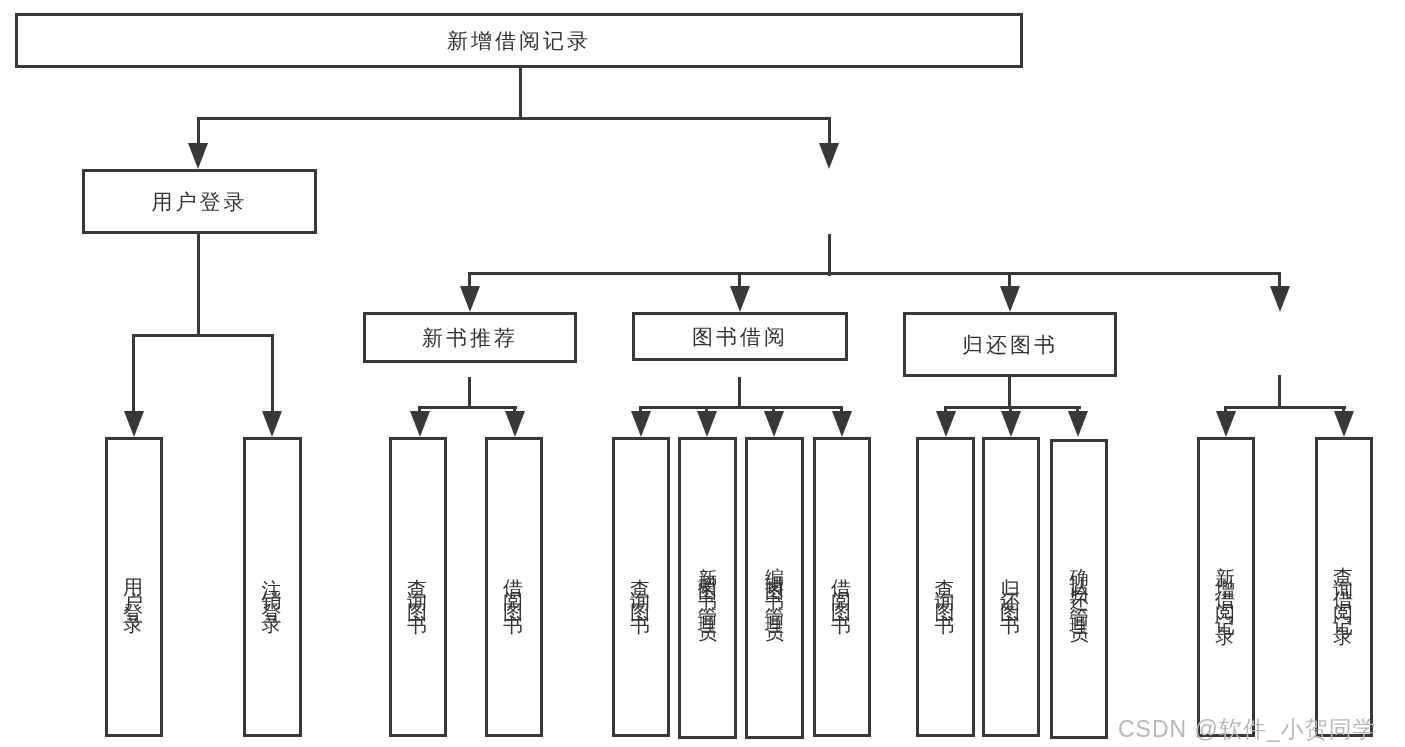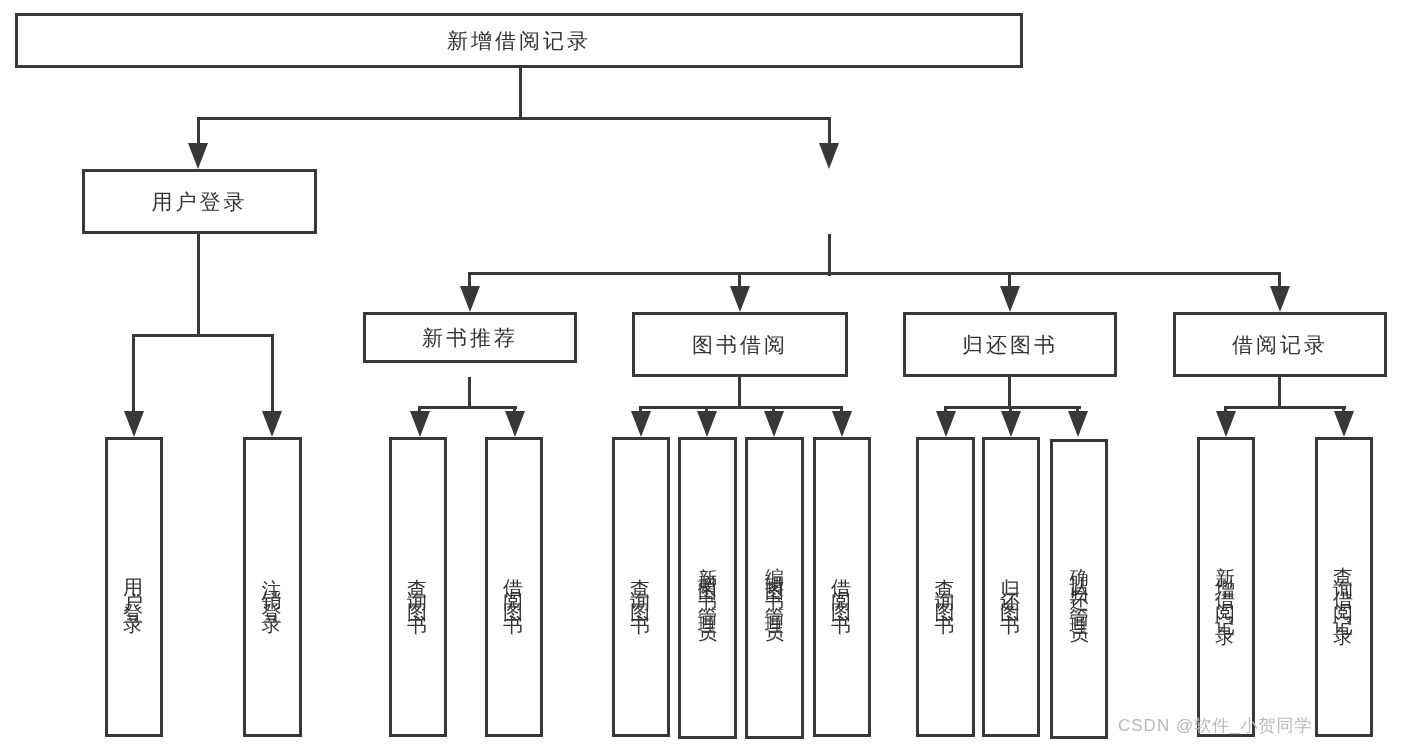--- a/index.html
+++ b/index.html
@@ -38,21 +38,21 @@
     width: 0; height: 0;
     border-left: 10px solid transparent;
     border-right: 10px solid transparent;
     border-top: 26px solid var(--line, #383838);
     z-index: 1;
   }
   .watermark {
     position: absolute;
     left: 1118px;
     top: 714px;
-    font-size: 17px;
+    font-size: 23px;
     letter-spacing: 1px;
     color: var(--watermark, #b9b9b9);
     white-space: nowrap;
     z-index: 5;
   }
 </style>
 </head>
 <body>
 
 <div class="stage">
@@ -80,23 +80,22 @@
   <div class="vline" style="left:468px; top:272px; height:16px;"></div>
   <div class="vline" style="left:738px; top:272px; height:16px;"></div>
   <div class="vline" style="left:1008px; top:272px; height:16px;"></div>
   <div class="vline" style="left:1278px; top:272px; height:16px;"></div>
   <div class="arrow" style="left:460px; top:286px;"></div>
   <div class="arrow" style="left:730px; top:286px;"></div>
   <div class="arrow" style="left:1000px; top:286px;"></div>
   <div class="arrow" style="left:1270px; top:286px;"></div>
 
   <div class="hbox" style="left:363px; top:312px; width:214px; height:51px;">新书推荐</div>
-  <div class="hbox" style="left:632px; top:312px; width:216px; height:65px;">图书借阅</div>
+  <div class="hbox" style="left:632px; top:312px; width:216px; height:49px;">图书借阅</div>
   <div class="hbox" style="left:903px; top:312px; width:214px; height:65px;">归还图书</div>
-  <div class="hbox" style="left:1173px; top:312px; width:214px; height:65px;">借阅记录</div>
 
   <div class="vline" style="left:468px; top:377px; height:32px;"></div>
   <div class="hline" style="left:418px; top:406px; width:99px;"></div>
   <div class="vline" style="left:418px; top:406px; height:8px;"></div>
   <div class="vline" style="left:513px; top:406px; height:8px;"></div>
   <div class="arrow" style="left:410px; top:411px;"></div>
   <div class="arrow" style="left:505px; top:411px;"></div>
 
   <div class="vline" style="left:738px; top:377px; height:32px;"></div>
   <div class="hline" style="left:639px; top:406px; width:204px;"></div>

